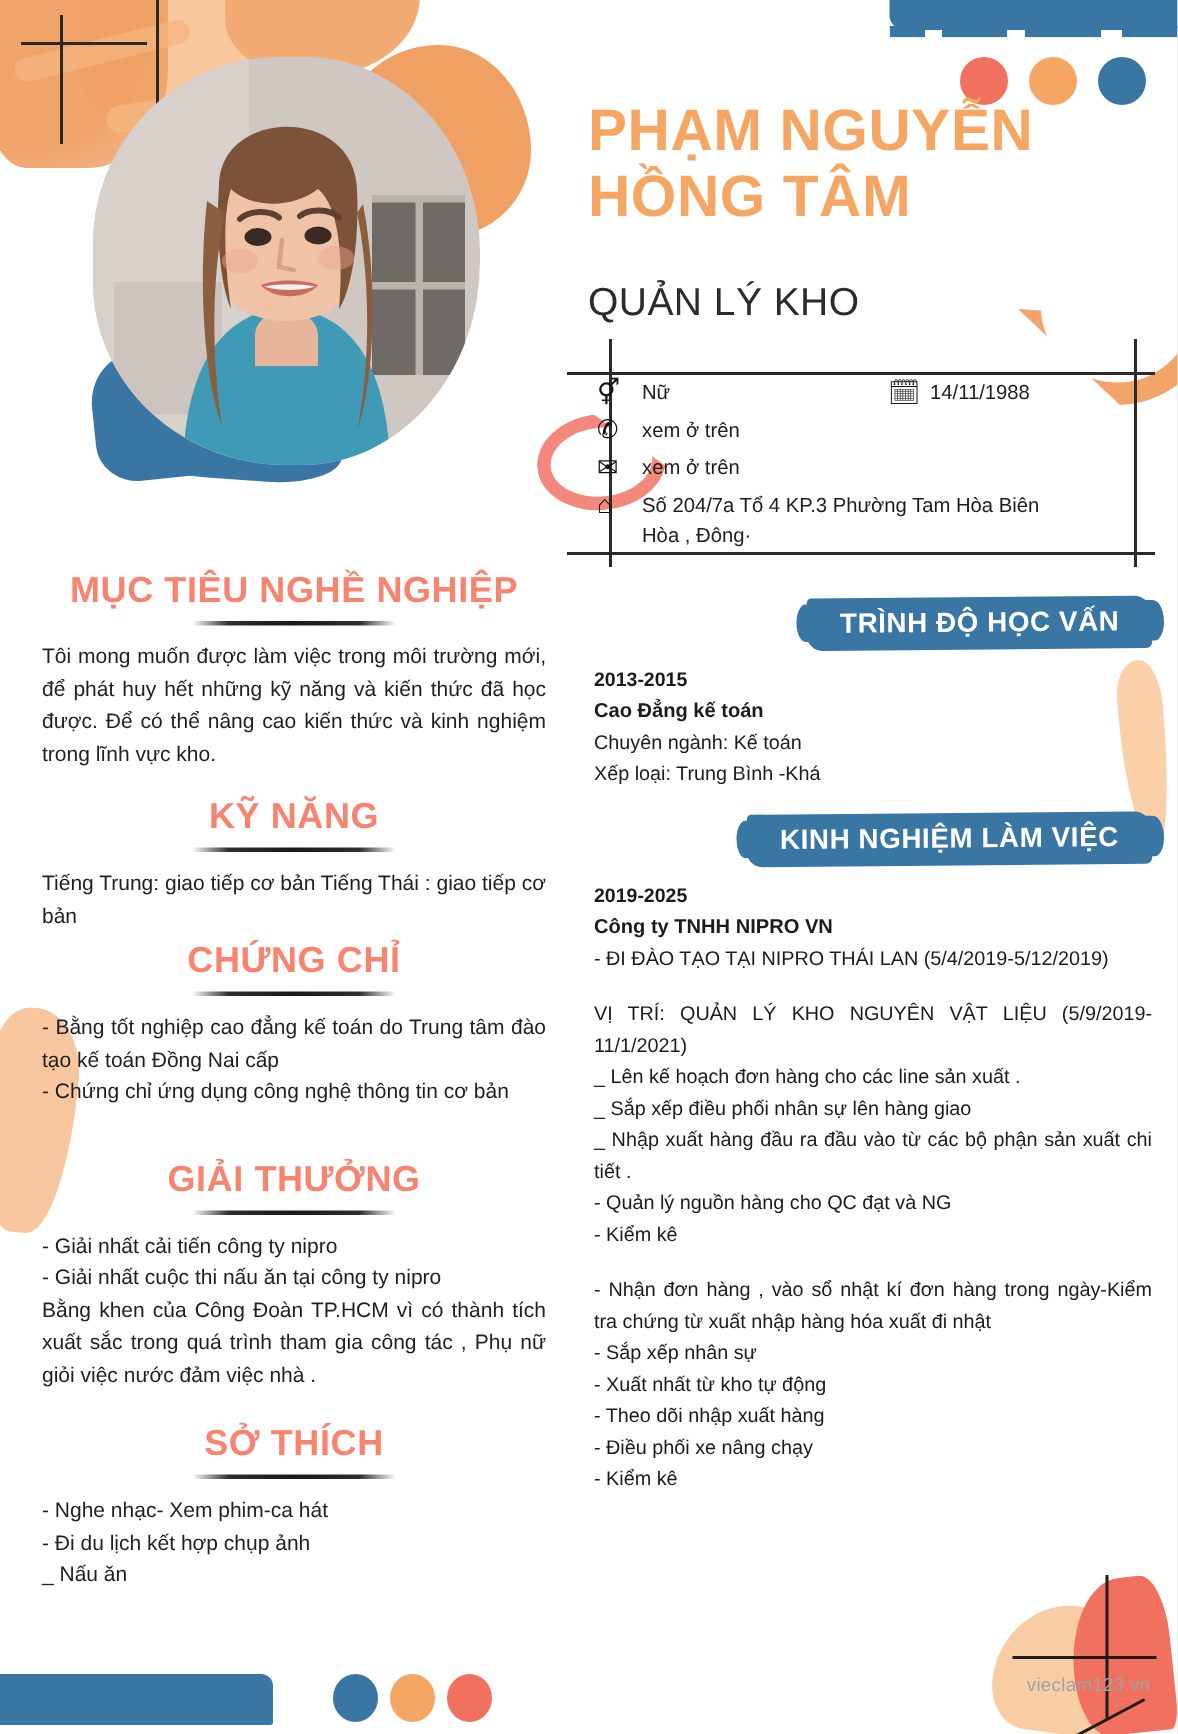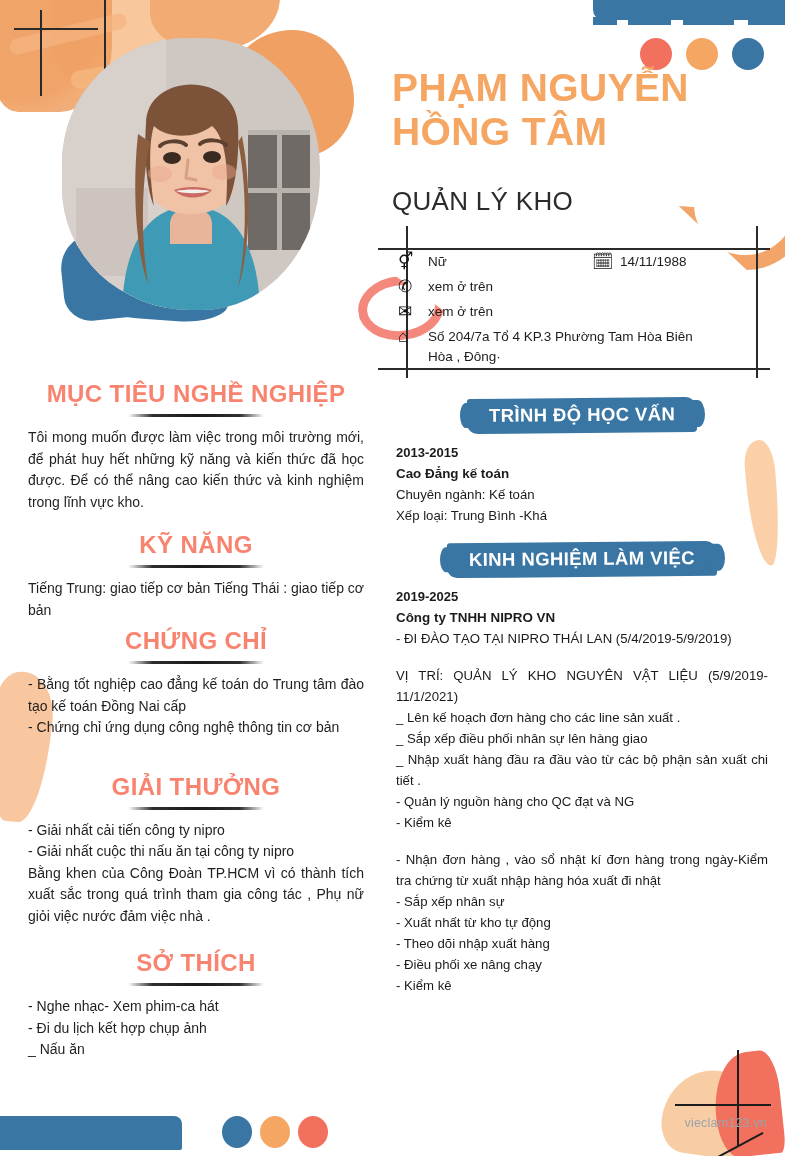--- a/index.html
+++ b/index.html
@@ -182,21 +182,21 @@
   }
   .lrule {
     width: 136px; height: 3px; margin: 6px auto 10px auto;
     background: linear-gradient(to right, rgba(40,40,40,0) 0%, #2e2e2e 18%, #1a1a1a 50%, #2e2e2e 82%, rgba(40,40,40,0) 100%);
     border-radius: 2px;
   }
   .lbody { font-size: 14px; line-height: 21.5px; color: #1f1f1f; text-align: justify; }
 
   
   .col-right { position: absolute; left: 396px; top: 398px; width: 372px; }
-  .banner-wrap { display: flex; justify-content: center; margin-bottom: 9px; }
+  .banner-wrap { display: flex; justify-content: flex-end; margin-bottom: 9px; }
   .banner {
     position: relative;
     background: #3a76a4; color: #fff;
     font-size: 18.5px; font-weight: bold; letter-spacing: .4px;
     padding: 6px 22px 7px 22px;
     border-radius: 3px 12px 4px 10px;
     transform: rotate(-.5deg);
   }
   .banner::before {
     content:""; position:absolute; left:-7px; top:4px; width:12px; height:72%;
@@ -368,21 +368,21 @@
       <div class="r-line">Chuyên ngành: Kế toán</div>
       <div class="r-line">Xếp loại: Trung Bình -Khá</div>
     </div>
 
     <div class="banner-wrap" style="margin-top:16px;">
       <div class="banner">KINH NGHIỆM LÀM VIỆC</div>
     </div>
     <div class="rbody">
       <div class="r-date">2019-2025</div>
       <div class="r-org">Công ty TNHH NIPRO VN</div>
-      <div class="r-line">- ĐI ĐÀO TẠO TẠI NIPRO THÁI LAN (5/4/2019-5/9/2019)</div>
+      <div class="r-line">- ĐI ĐÀO TẠO TẠI NIPRO THÁI LAN (5/4/2019-5/12/2019)</div>
 
       <div class="rgap"></div>
 
       <div class="r-just">VỊ TRÍ: QUẢN LÝ KHO NGUYÊN VẬT LIỆU (5/9/2019-11/1/2021)</div>
       <div class="r-line">_ Lên kế hoạch đơn hàng cho các line sản xuất .</div>
       <div class="r-line">_ Sắp xếp điều phối nhân sự lên hàng giao</div>
       <div class="r-just">_ Nhập xuất hàng đầu ra đầu vào từ các bộ phận sản xuất chi tiết .</div>
       <div class="r-line">- Quản lý nguồn hàng cho QC đạt và NG</div>
       <div class="r-line">-  Kiểm kê</div>
 

